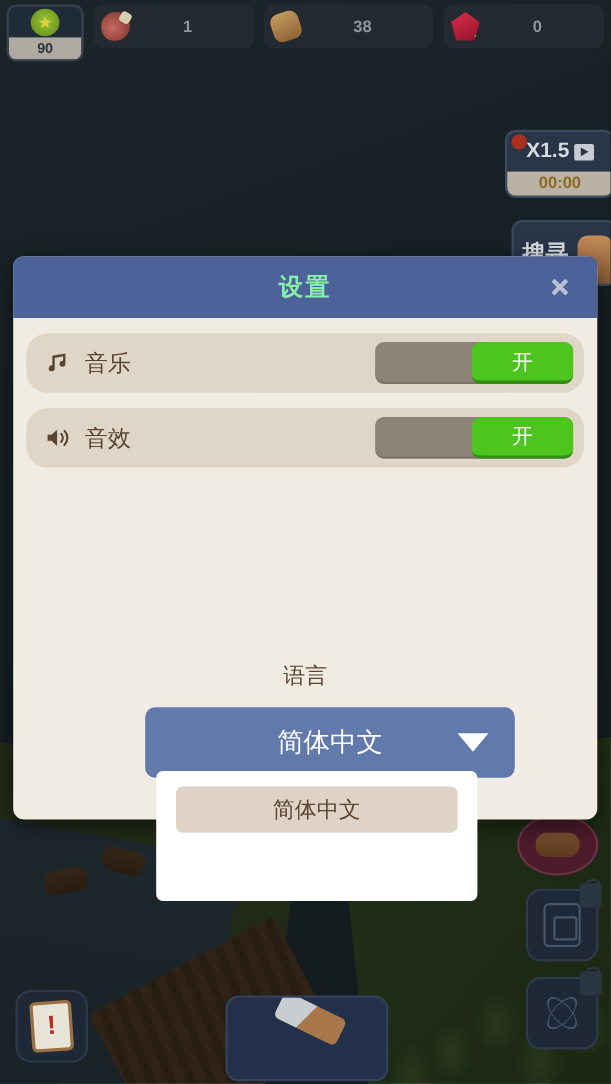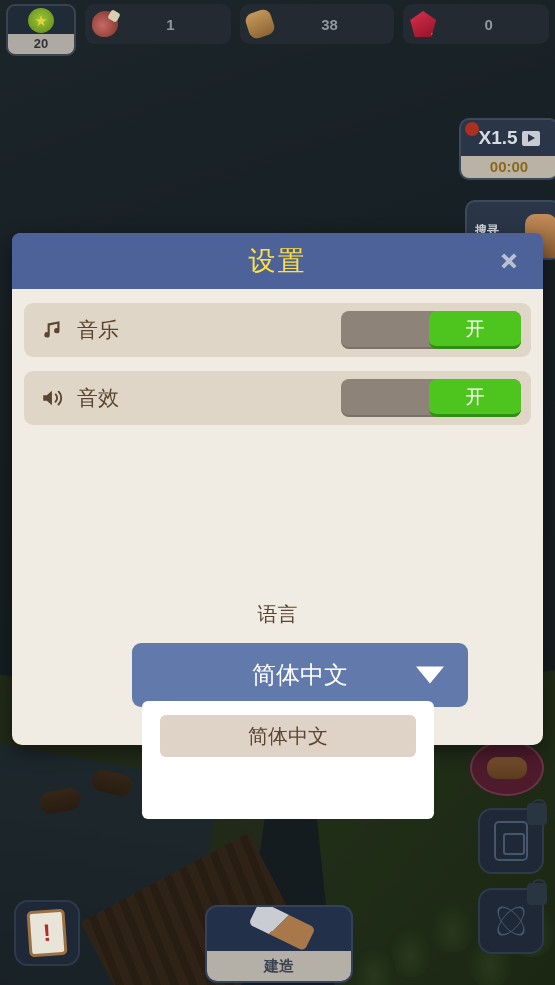--- a/index.html
+++ b/index.html
@@ -152,21 +152,21 @@
   .boost-timer {
     background: #b9b2a5; color: #8a6a1d;
     text-align: center; font-size: 15px; font-weight: bold; padding: 2px 0 3px;
   }
   #search-widget {
     position: absolute; right: -6px; top: 200px; width: 96px; height: 60px;
     background: #2a3648; border: 2px solid #3c4a5e;
     border-radius: 10px; z-index: 4;
     display: flex; align-items: center; padding-left: 8px;
   }
-  .search-label { color: #d7dce2; font-size: 12px; font-weight: bold; }
+  .search-label { color: #d7dce2; font-size: 21px; font-weight: bold; }
   .search-char {
     position: absolute; right: 2px; bottom: 0; width: 32px; height: 44px;
     background: linear-gradient(180deg, #c28c59 0%, #8a5c33 100%);
     border-radius: 10px 10px 4px 4px;
   }
 
   
   .hud-btn {
     position: absolute; width: 66px; height: 66px; border-radius: 14px;
     background: #1e2836; border: 2px solid #2d3a4a; z-index: 4;
@@ -236,32 +236,32 @@
     box-shadow: 0 6px 20px rgba(0,0,0,0.45);
     overflow: visible;
   }
   #dialog-header {
     height: 56px; background: #4d6298;
     border-radius: 8px 8px 0 0;
     display: flex; align-items: center; justify-content: center;
     position: relative;
   }
   #dialog-title {
-    color: #fde047; font-size: 27px; font-weight: normal; letter-spacing: 2px;
+    color: #86efac; font-size: 22px; font-weight: bold; letter-spacing: 2px;
   }
   #close-icon {
     position: absolute; right: 20px; top: 50%; transform: translateY(-50%);
     width: 28px; height: 28px; cursor: pointer;
     display: flex; align-items: center; justify-content: center;
   }
   #close-icon svg { width: 26px; height: 26px; }
 
   .setting-row {
     margin: 14px 12px 0 12px; height: 54px;
-    background: #dfd6c8; border-radius: 9px;
+    background: #dfd6c8; border-radius: 19px;
     display: flex; align-items: center; padding: 0 10px 0 16px;
   }
   .setting-left { display: flex; align-items: center; gap: 11px; flex: 1 1 auto; }
   .setting-icon { width: 26px; height: 26px; color: #5b4staples; }
   .setting-icon svg { width: 26px; height: 26px; fill: #5b4430; }
   .setting-label { color: #5b4430; font-size: 21px; }
 
   .toggle {
     width: 180px; height: 38px; border-radius: 8px;
     background: #8d8379; position: relative; cursor: pointer;
@@ -332,21 +332,21 @@
   <div class="logpile" style="left:40px; top:790px; transform:rotate(-12deg);"></div>
   <div class="logpile" style="left:92px; top:772px; transform:rotate(14deg);"></div>
 </div>
 
 <div id="dim-overlay"></div>
 
 <div id="topbar">
 
   <div class="level-badge">
     <div class="level-medal">★</div>
-    <div class="level-num">20</div>
+    <div class="level-num">90</div>
   </div>
 
 
   <div class="res-chip">
     <div class="res-icon icon-meat"></div>
     <div class="res-val">1</div>
   </div>
 
   <div class="res-chip">
     <div class="res-icon icon-wood"></div>
@@ -375,21 +375,20 @@
 </div>
 
 <div class="hud-btn" id="quest-btn">
   <div class="clipboard">
     <span>!</span>
   </div>
 </div>
 
 <div id="build-btn">
   <div class="build-hammer"></div>
-  <div class="build-label">建造</div>
 </div>
 
 <div class="hud-btn" id="cards-btn">
   <div class="card-glyph"></div>
   <div class="lock-badge"></div>
 </div>
 
 <div class="hud-btn" id="research-btn">
   <div class="atom-glyph">
       <span></span>

